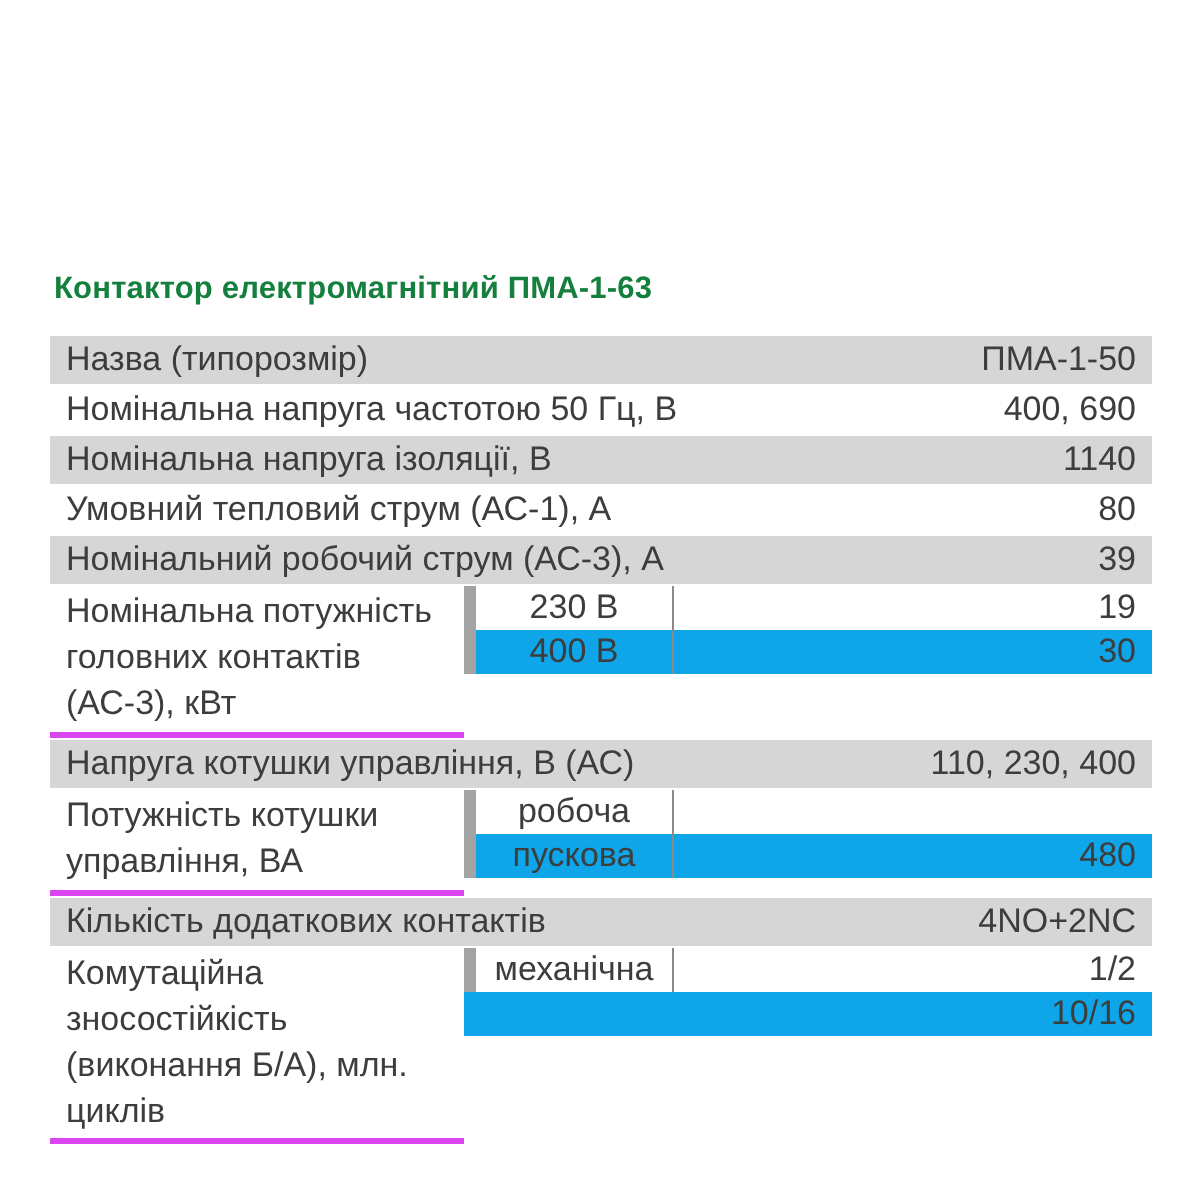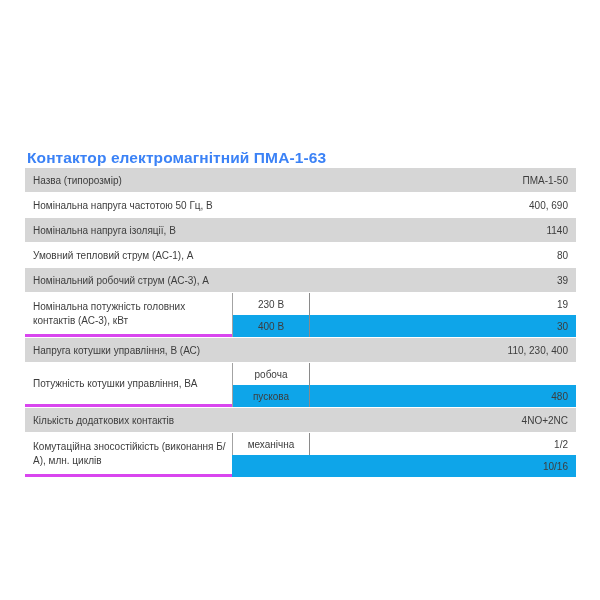--- a/index.html
+++ b/index.html
@@ -14,30 +14,29 @@
     height: 600px;
     background: #ffffff;
     overflow: hidden;
   }
   .title {
     position: absolute;
     left: 27px;
     top: 136px;
     font-size: 15.5px;
     font-weight: bold;
-    color: #3b82f6;
+    color: #15803d;
     letter-spacing: 0.1px;
-    margin-top: 13px;
   }
   .spec-table {
     position: absolute;
     left: 25px;
     top: 168px;
     width: 551px;
-    font-size: 10px;
+    font-size: 17px;
     color: #3d3d3d;
   }
   .row {
     margin-bottom: 1px;
   }
   .row.full {
     display: flex;
     justify-content: space-between;
     align-items: center;
     height: 24px;
@@ -67,23 +66,23 @@
     flex-direction: column;
   }
   .subrow {
     display: flex;
     align-items: stretch;
     height: 22px;
     background: #ffffff;
   }
   .subrow.gray { background: #0ea5e9; }
   .sub-name {
-    width: 78px;
+    width: 105px;
     box-sizing: border-box;
-    border-left: 1px solid #a3a3a3;
+    border-left: 6px solid #a3a3a3;
     border-right: 1px solid #8a8a8a;
     display: flex;
     align-items: center;
     justify-content: center;
   }
   .sub-value {
     flex: 1;
     display: flex;
     align-items: center;
     justify-content: flex-end;

